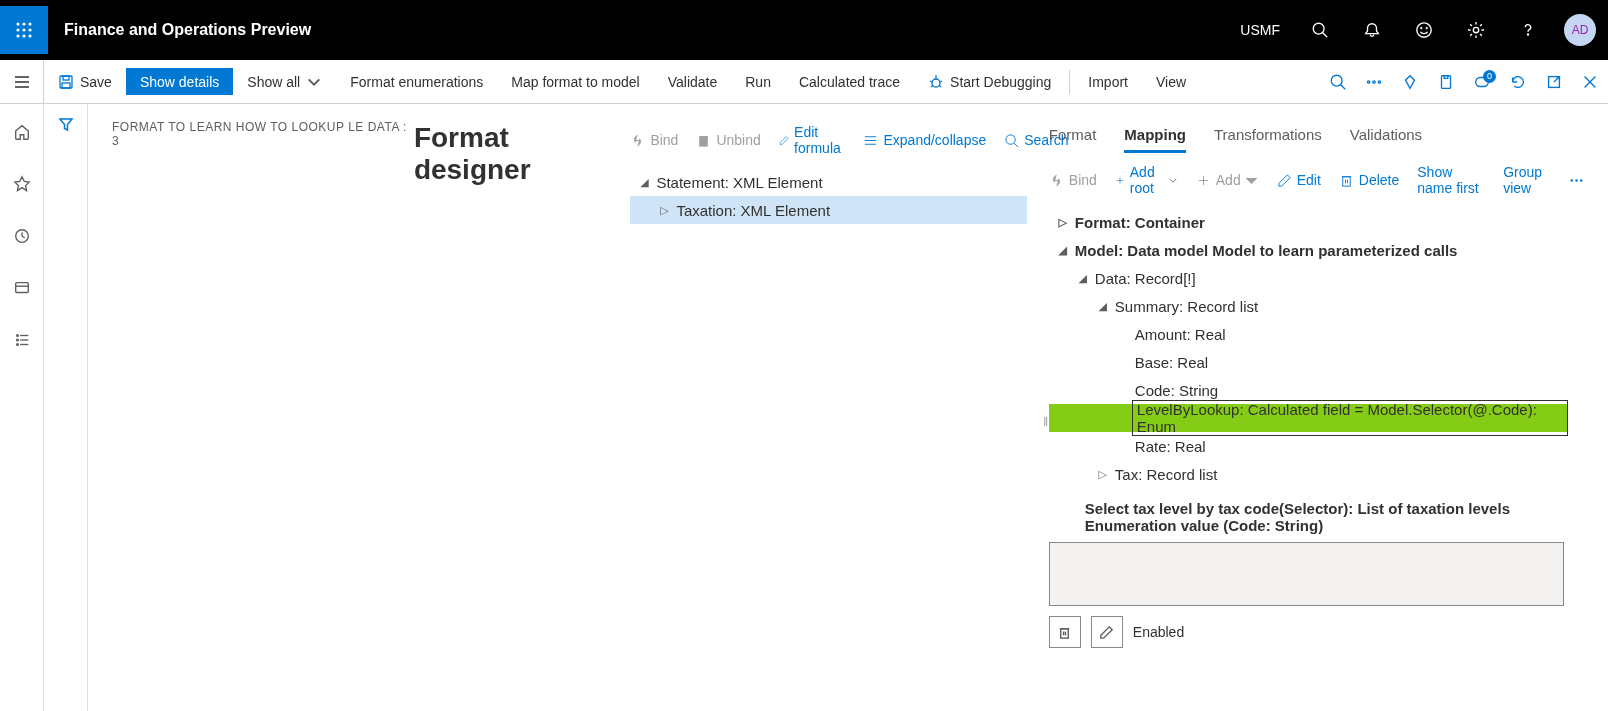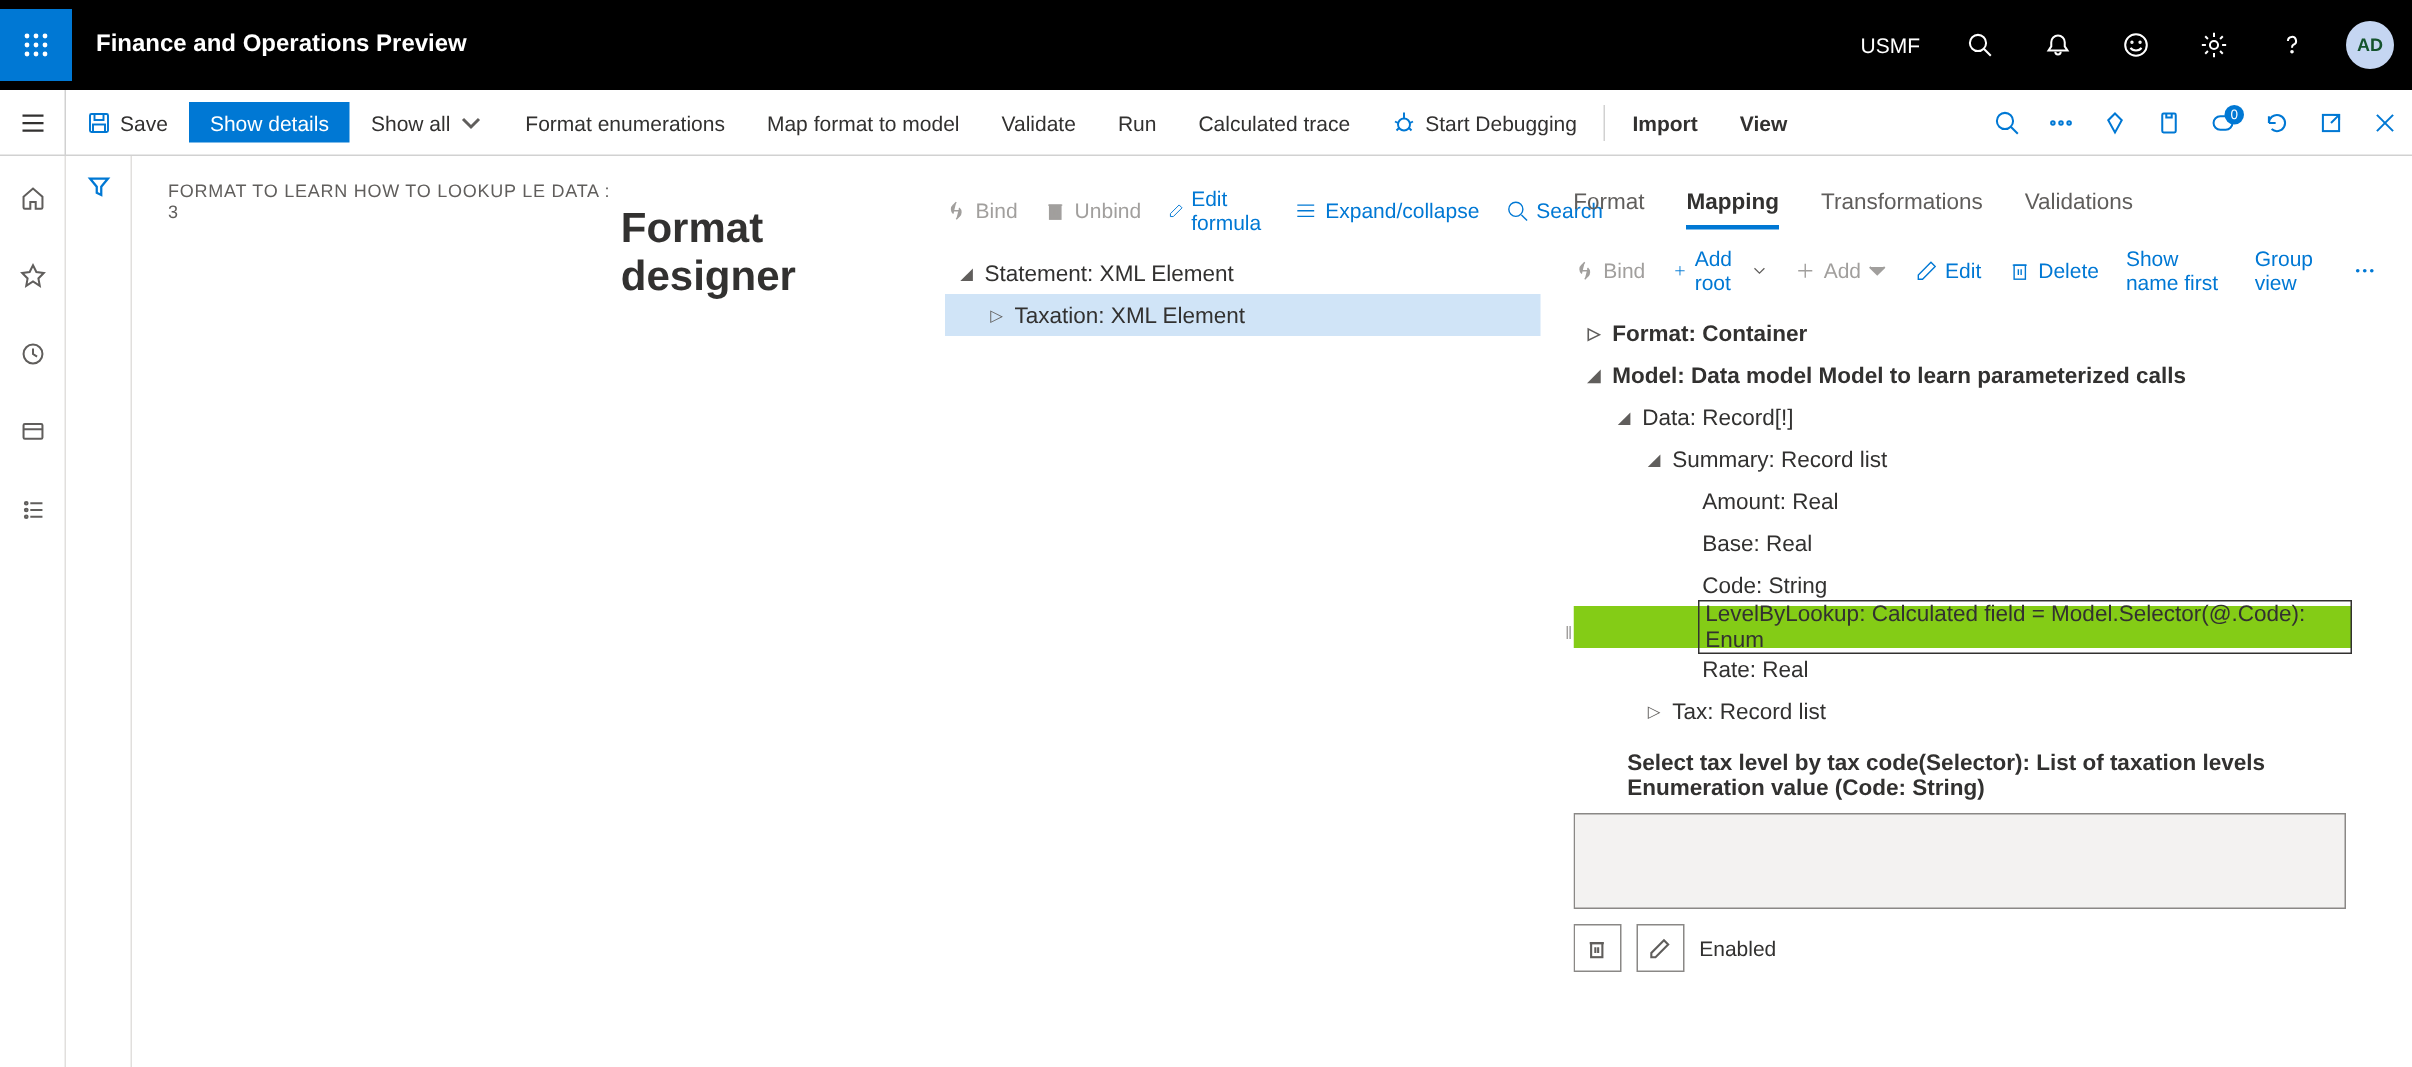--- a/index.html
+++ b/index.html
@@ -8,48 +8,48 @@
   
   .top-bar { height: 60px; background: #000; color: #fff; display: flex; align-items: center; }
   .waffle { width: 48px; height: 48px; display: flex; align-items: center; justify-content: center; background: #0078d4; }
   .waffle svg { width: 18px; height: 18px; fill: #fff; }
   .app-title { font-size: 16px; font-weight: 600; margin-left: 16px; }
   .top-spacer { flex: 1; }
   .top-right { display: flex; align-items: center; gap: 20px; padding-right: 12px; }
   .top-right-item { display: flex; align-items: center; justify-content: center; width: 32px; height: 32px; cursor: pointer; }
   .top-right-item svg { width: 18px; height: 18px; stroke: #fff; fill: none; stroke-width: 1.5; }
   .company { font-size: 14px; margin-right: 4px; }
-  .avatar { width: 32px; height: 32px; border-radius: 50%; background: #c5d6f2; color: #14532d; font-size: 12px; font-weight: 700; display: flex; align-items: center; justify-content: center; }
+  .avatar { width: 32px; height: 32px; border-radius: 50%; background: #c5d6f2; color: #a21caf; font-size: 12px; font-weight: 400; display: flex; align-items: center; justify-content: center; }
 
   
   .command-bar { height: 44px; border-bottom: 1px solid #d1d1d1; display: flex; align-items: center; background: #fff; }
   .cmd-hamburger { width: 44px; height: 44px; display: flex; align-items: center; justify-content: center; cursor: pointer; border-right: 1px solid #d1d1d1; }
   .cmd-hamburger svg { width: 18px; height: 18px; stroke: #323130; fill: none; stroke-width: 1.5; }
   .cmd-btn { height: 27px; padding: 0 14px; display: flex; align-items: center; gap: 6px; cursor: pointer; font-size: 14px; }
   .cmd-btn.primary { background: #0078d4; color: #fff; }
-  .cmd-btn.bold { font-weight: 700; }
+  .cmd-btn.bold { font-weight: 400; }
   .cmd-btn svg { width: 16px; height: 16px; }
   .cmd-sep { width: 1px; height: 24px; background: #d1d1d1; margin: 0 4px; }
   .cmd-right { margin-left: auto; display: flex; align-items: center; }
   .cmd-icon-btn { width: 36px; height: 44px; display: flex; align-items: center; justify-content: center; cursor: pointer; position: relative; }
   .cmd-icon-btn svg { width: 18px; height: 18px; stroke: #0078d4; fill: none; stroke-width: 1.5; }
   .cmd-icon-btn .badge { position: absolute; top: 10px; right: 4px; background: #0078d4; color: #fff; border-radius: 8px; font-size: 9px; min-width: 13px; height: 13px; display: flex; align-items: center; justify-content: center; padding: 0 3px; }
 
   
   .body { display: flex; height: calc(100vh - 92px); }
   .left-rail { width: 44px; border-right: 1px solid #e1dfdd; display: flex; flex-direction: column; align-items: center; padding-top: 12px; gap: 20px; }
   .left-rail-item { width: 32px; height: 32px; display: flex; align-items: center; justify-content: center; cursor: pointer; }
   .left-rail-item svg { width: 18px; height: 18px; stroke: #605e5c; fill: none; stroke-width: 1.5; }
   
   .filter-col { width: 44px; border-right: 1px solid #e1dfdd; padding-top: 12px; display: flex; justify-content: center; }
   .filter-col svg { width: 16px; height: 16px; stroke: #0078d4; fill: none; stroke-width: 1.5; cursor: pointer; }
   
   .main { flex: 1; padding: 16px 24px 0 24px; overflow: hidden; display: flex; flex-direction: row; }
   .breadcrumb { font-size: 12px; letter-spacing: 0.5px; color: #605e5c; }
-  .page-title { font-size: 28px; font-weight: 600; margin-top: 16px; margin-bottom: 16px; }
+  .page-title { font-size: 28px; font-weight: 600; margin-top: 2px; margin-bottom: 16px; }
 
   .panels { display: flex; gap: 0; flex: 1; min-height: 0; }
   .panel-left { flex: 1; min-width: 0; padding-right: 16px; }
   .panel-right { flex: 1.35; min-width: 0; display: flex; flex-direction: column; }
 
   
   .local-toolbar { display: flex; align-items: center; gap: 18px; padding: 4px 0 12px 0; }
   .ltb { display: flex; align-items: center; gap: 5px; cursor: pointer; font-size: 14px; color: #0078d4; }
   .ltb.disabled { color: #a19f9d; cursor: default; }
   .ltb svg { width: 15px; height: 15px; }

